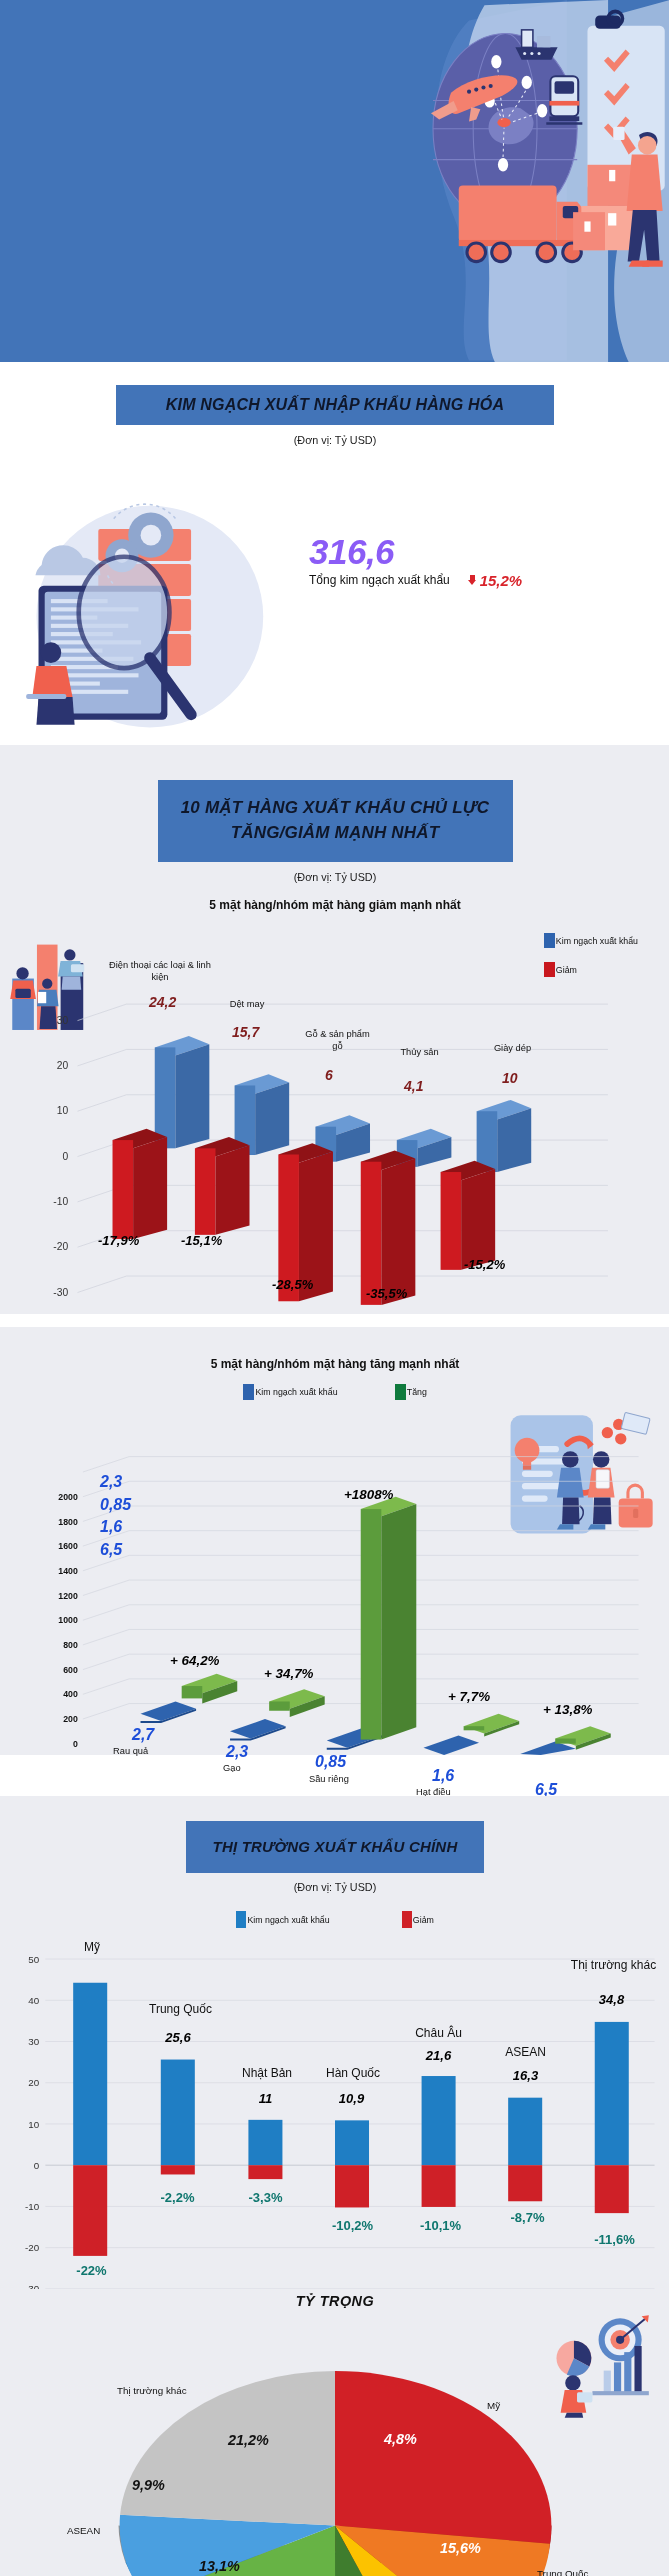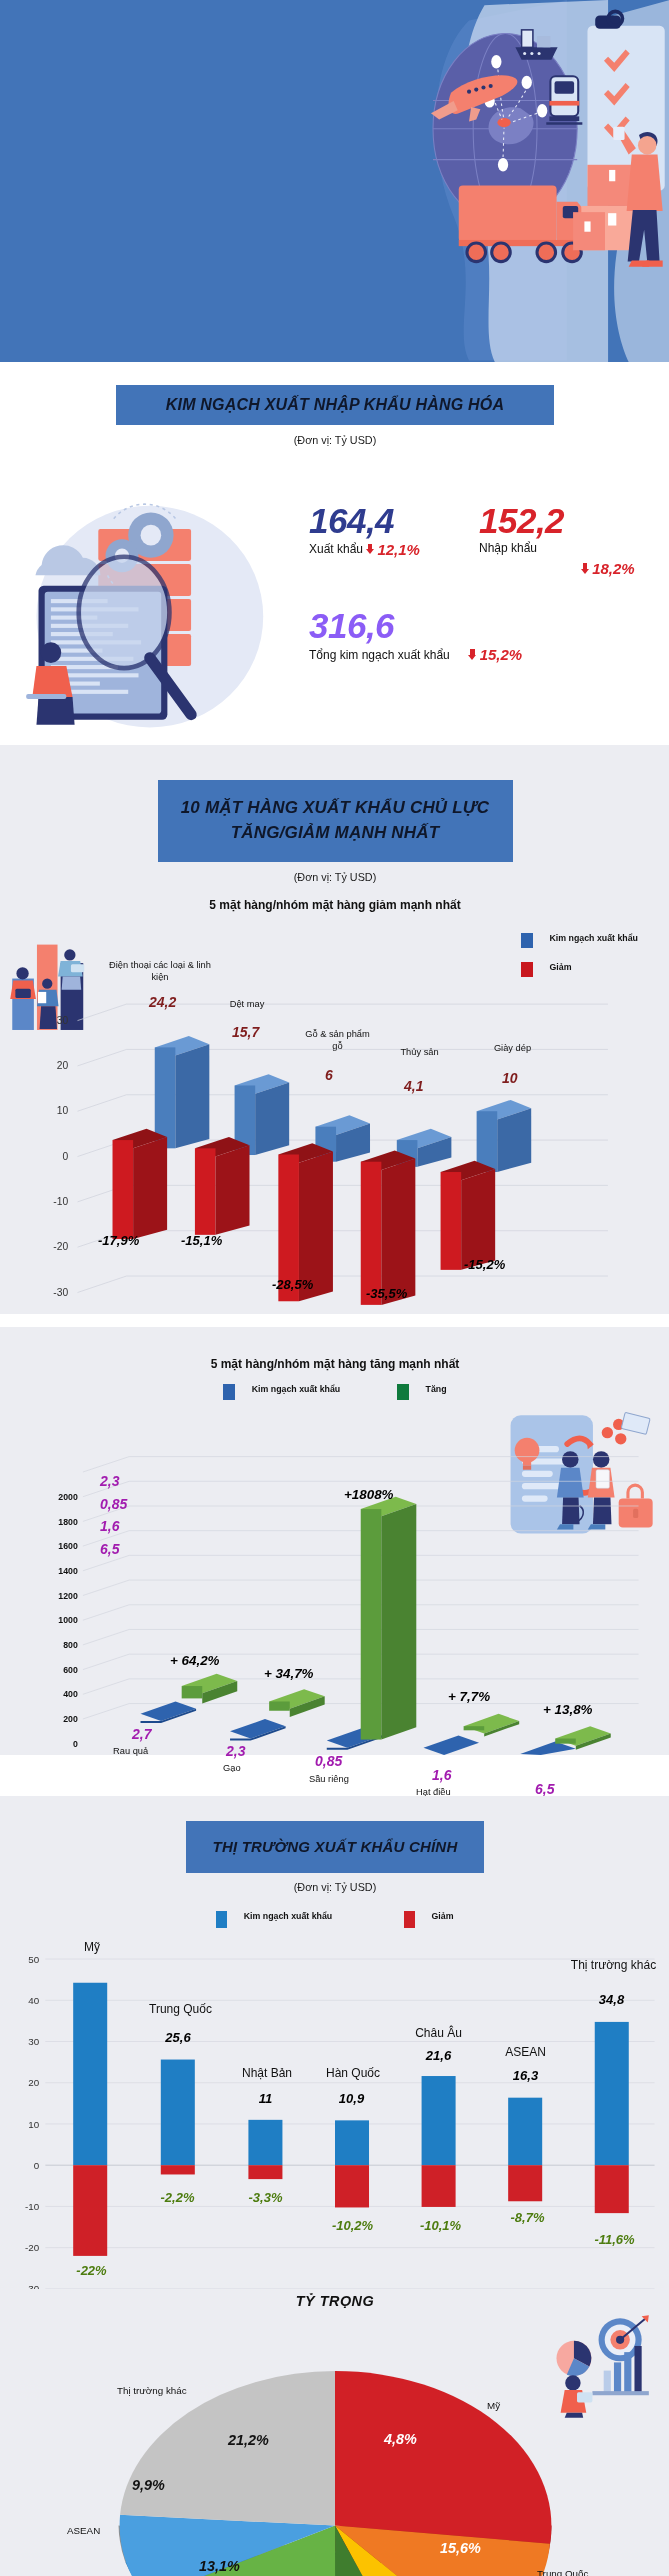--- a/index.html
+++ b/index.html
@@ -54,45 +54,45 @@
   .blue-num { color:#2f3c8f; }
   .red-num  { color:#d8232a; }
   .kpi-cap { font-size:12px; margin-top:3.1px; display:flex; align-items:center; gap:3.1px; }
   .kpi-pct { font-size:15px; font-weight:bold; font-style:italic; }
   .dn-arrow { display:inline-block; width:8.2px; height:11.3px; position:relative; }
   .dn-arrow::before { content:""; position:absolute; left:2.1px; top:0; width:4.1px; height:6.2px; background:#d8232a;}
   .dn-arrow::after { content:""; position:absolute; left:0; top:5.7px; border-left:4.1px solid transparent; border-right:4.1px solid transparent; border-top:5.7px solid #d8232a;}
 
   
   .legend { display:flex; justify-content:center; gap:57px; margin-top:13.4px; }
-  .leg-item { display:flex; gap:17px; font-size:8.8px;font-weight:bold; }
+  .leg-item { display:flex; align-items:center; gap:1px; font-size:8.8px; }
   .leg-sw { width:11.3px; height:15.5px; }
 
   
   .c1 { position:relative; height:402px; }
   .c1-legend { position:absolute; right:32px; top:20.6px; }
   .c1-legend .leg-item { margin-bottom:13.4px; }
   .c1-art { position:absolute; left:5.2px; top:10.3px; width:103px; height:108px; }
   .c1-plot { position:absolute; left:0; top:88px; width:670px; height:309px; }
   .c1-cat { position:absolute; font-size:9.3px; color:#111; line-height:1.25; text-align:center; }
   .c1-val { position:absolute; font-size:14px; font-weight:bold; font-style:italic; color:#7f1d1d; }
   .c1-neg { position:absolute; font-size:13px; font-weight:bold; font-style:italic; color:#000; }
 
   
   .c2 { position:relative; height:355px; }
   .c2-art { position:absolute; right:10.3px; top:10.3px; width:165px; height:139px; }
-  .c2-val { position:absolute; font-size:14px; font-weight:bold; font-style:italic; color:#a21caf; }
+  .c2-val { position:absolute; font-size:16px; font-weight:bold; font-style:italic; color:#1d4ed8; }
   .c2-pct { position:absolute; font-size:13.4px; font-weight:bold; font-style:italic; color:#000; }
   .c2-cat { position:absolute; font-size:9.3px; color:#111; line-height:1.25; }
 
   
   .c3 { position:relative; height:361px; }
   .c3-cat { position:absolute; font-size:12px; color:#111; text-align:center; line-height:1.2; }
   .c3-val { position:absolute; font-size:13px; font-weight:bold; font-style:italic; color:#000; text-align:center; }
-  .c3-neg { position:absolute; font-size:13px; font-weight:bold; font-style:italic; color:#4d7c0f; text-align:center; }
+  .c3-neg { position:absolute; font-size:13px; font-weight:bold; color:#0f766e; text-align:center; }
 
   
   .pie-title { text-align:center; font-size:14.4px; font-weight:bold; font-style:italic; letter-spacing:0.5px; margin-top:4.1px; }
   .pie-wrap { position:relative; height:392px; }
   .pie-art { position:absolute; right:15.5px; top:5.2px; width:118px; height:103px; }
   .pie-lab { position:absolute; font-size:9.8px; color:#111; }
   .pie-pct { position:absolute; font-size:14.4px; font-weight:bold; font-style:italic; }
   .pie-pct.dark { color:#111; }
   .pie-pct.light { color:#fff; }
 </style>
@@ -248,41 +248,20 @@
         </g>
         <g>
           <circle cx="58" cy="300" r="20" fill="#2b3470"></circle>
           <path d="M30 326 h58 l12 60 h-78z" fill="#f0604d"></path>
           <path d="M34 386 h66 l4 54 h-74z" fill="#2b3470"></path>
           <rect x="10" y="380" width="78" height="10" rx="4" fill="#9fb4dc"></rect>
         </g>
       </svg>
 
       <div class="kpi-grid">
-        <div class="kpi-row">
-          <div style="width:170px">
-
-            <div class="kpi-big blue-num">164,4</div>
-            <div class="kpi-cap">
-              <span>Xuất khẩu</span>
-              <span class="dn-arrow"></span>
-              <span class="kpi-pct red-num">12,1%</span>
-            </div>
-          </div>
-          <div style="width:165px">
-            <div class="kpi-big red-num">152,2</div>
-            <div class="kpi-cap">
-              <span>Nhập khẩu</span>
-            </div>
-            <div class="kpi-cap" style="justify-content:flex-end;padding-right:9.3px;margin-top:5.2px">
-              <span class="dn-arrow"></span>
-              <span class="kpi-pct red-num">18,2%</span>
-            </div>
-          </div>
-        </div>
 
         <div class="kpi-row" style="margin-top:31px">
           <div>
             <div class="kpi-big" style="color:#8b5cf6">316,6</div>
             <div class="kpi-cap">
               <span>Tổng kim ngạch xuất khẩu</span>
               <span class="dn-arrow" style="margin-left:15.5px"></span>
               <span class="kpi-pct red-num">15,2%</span>
             </div>
           </div>

